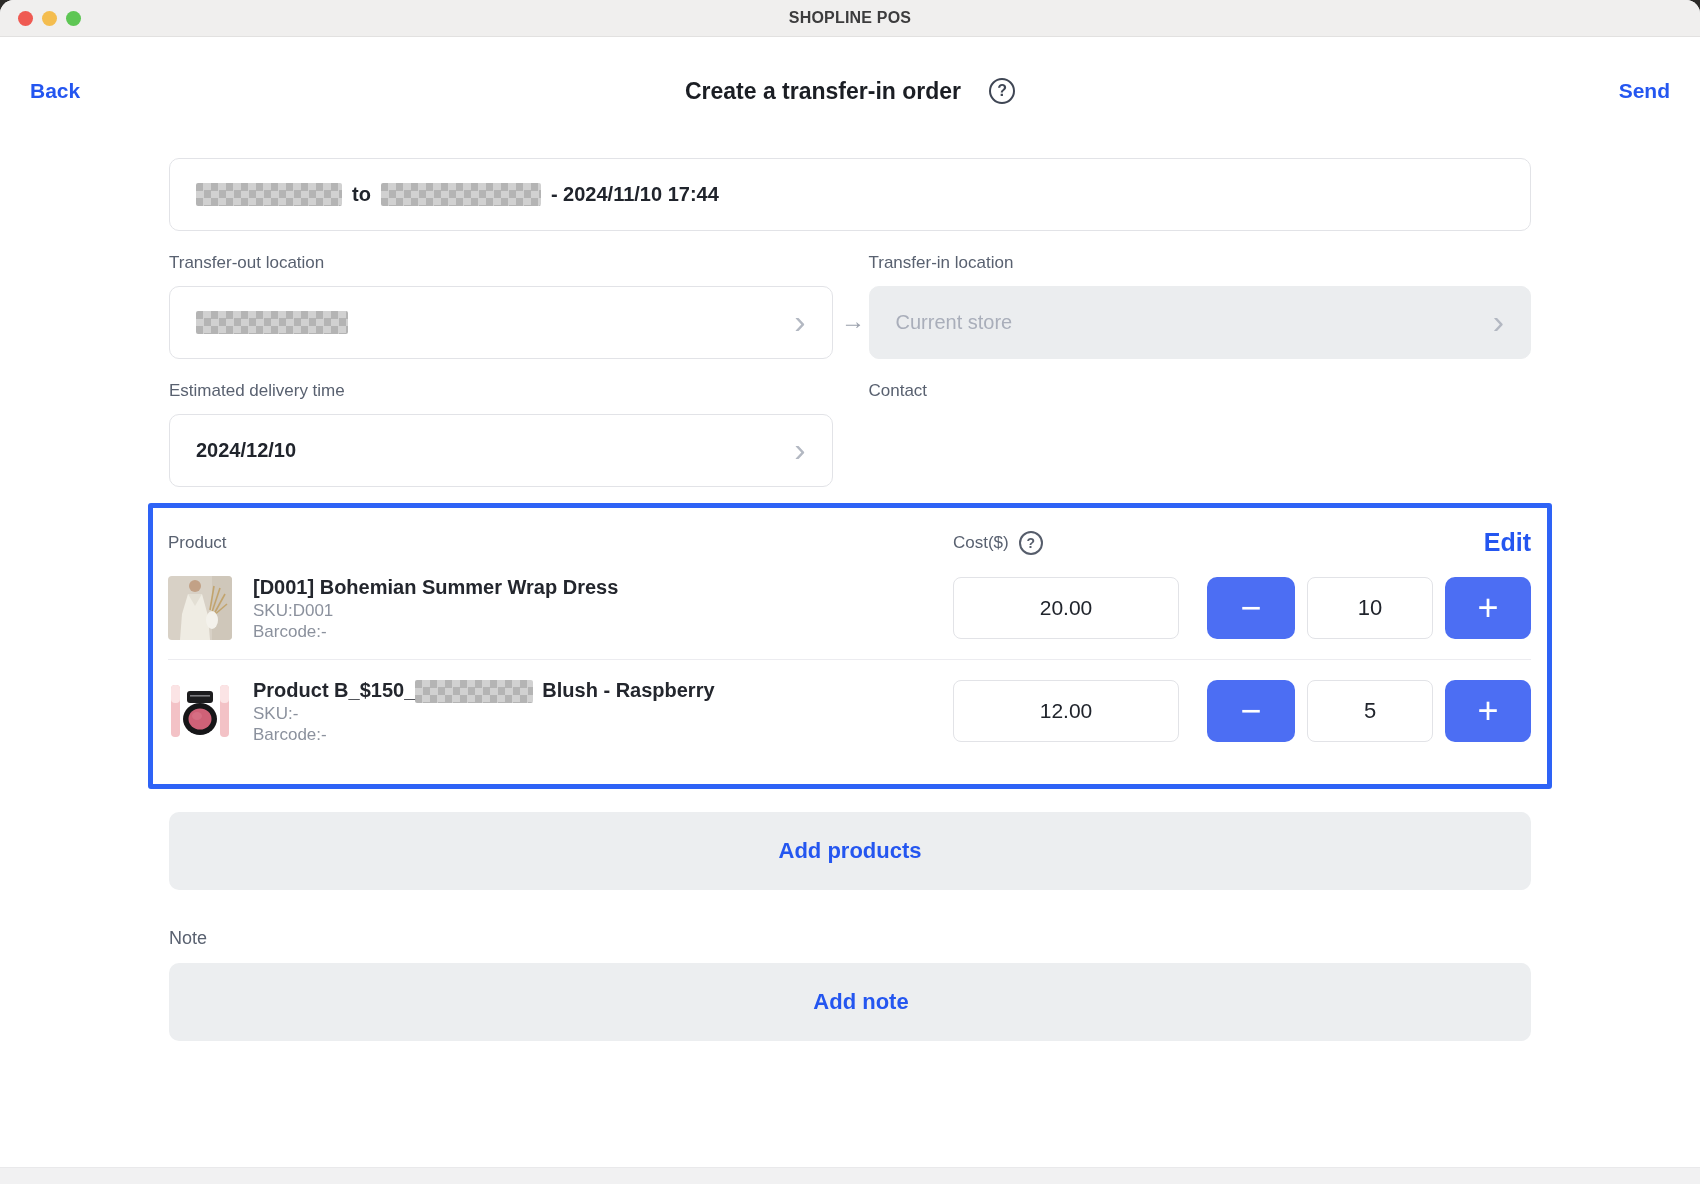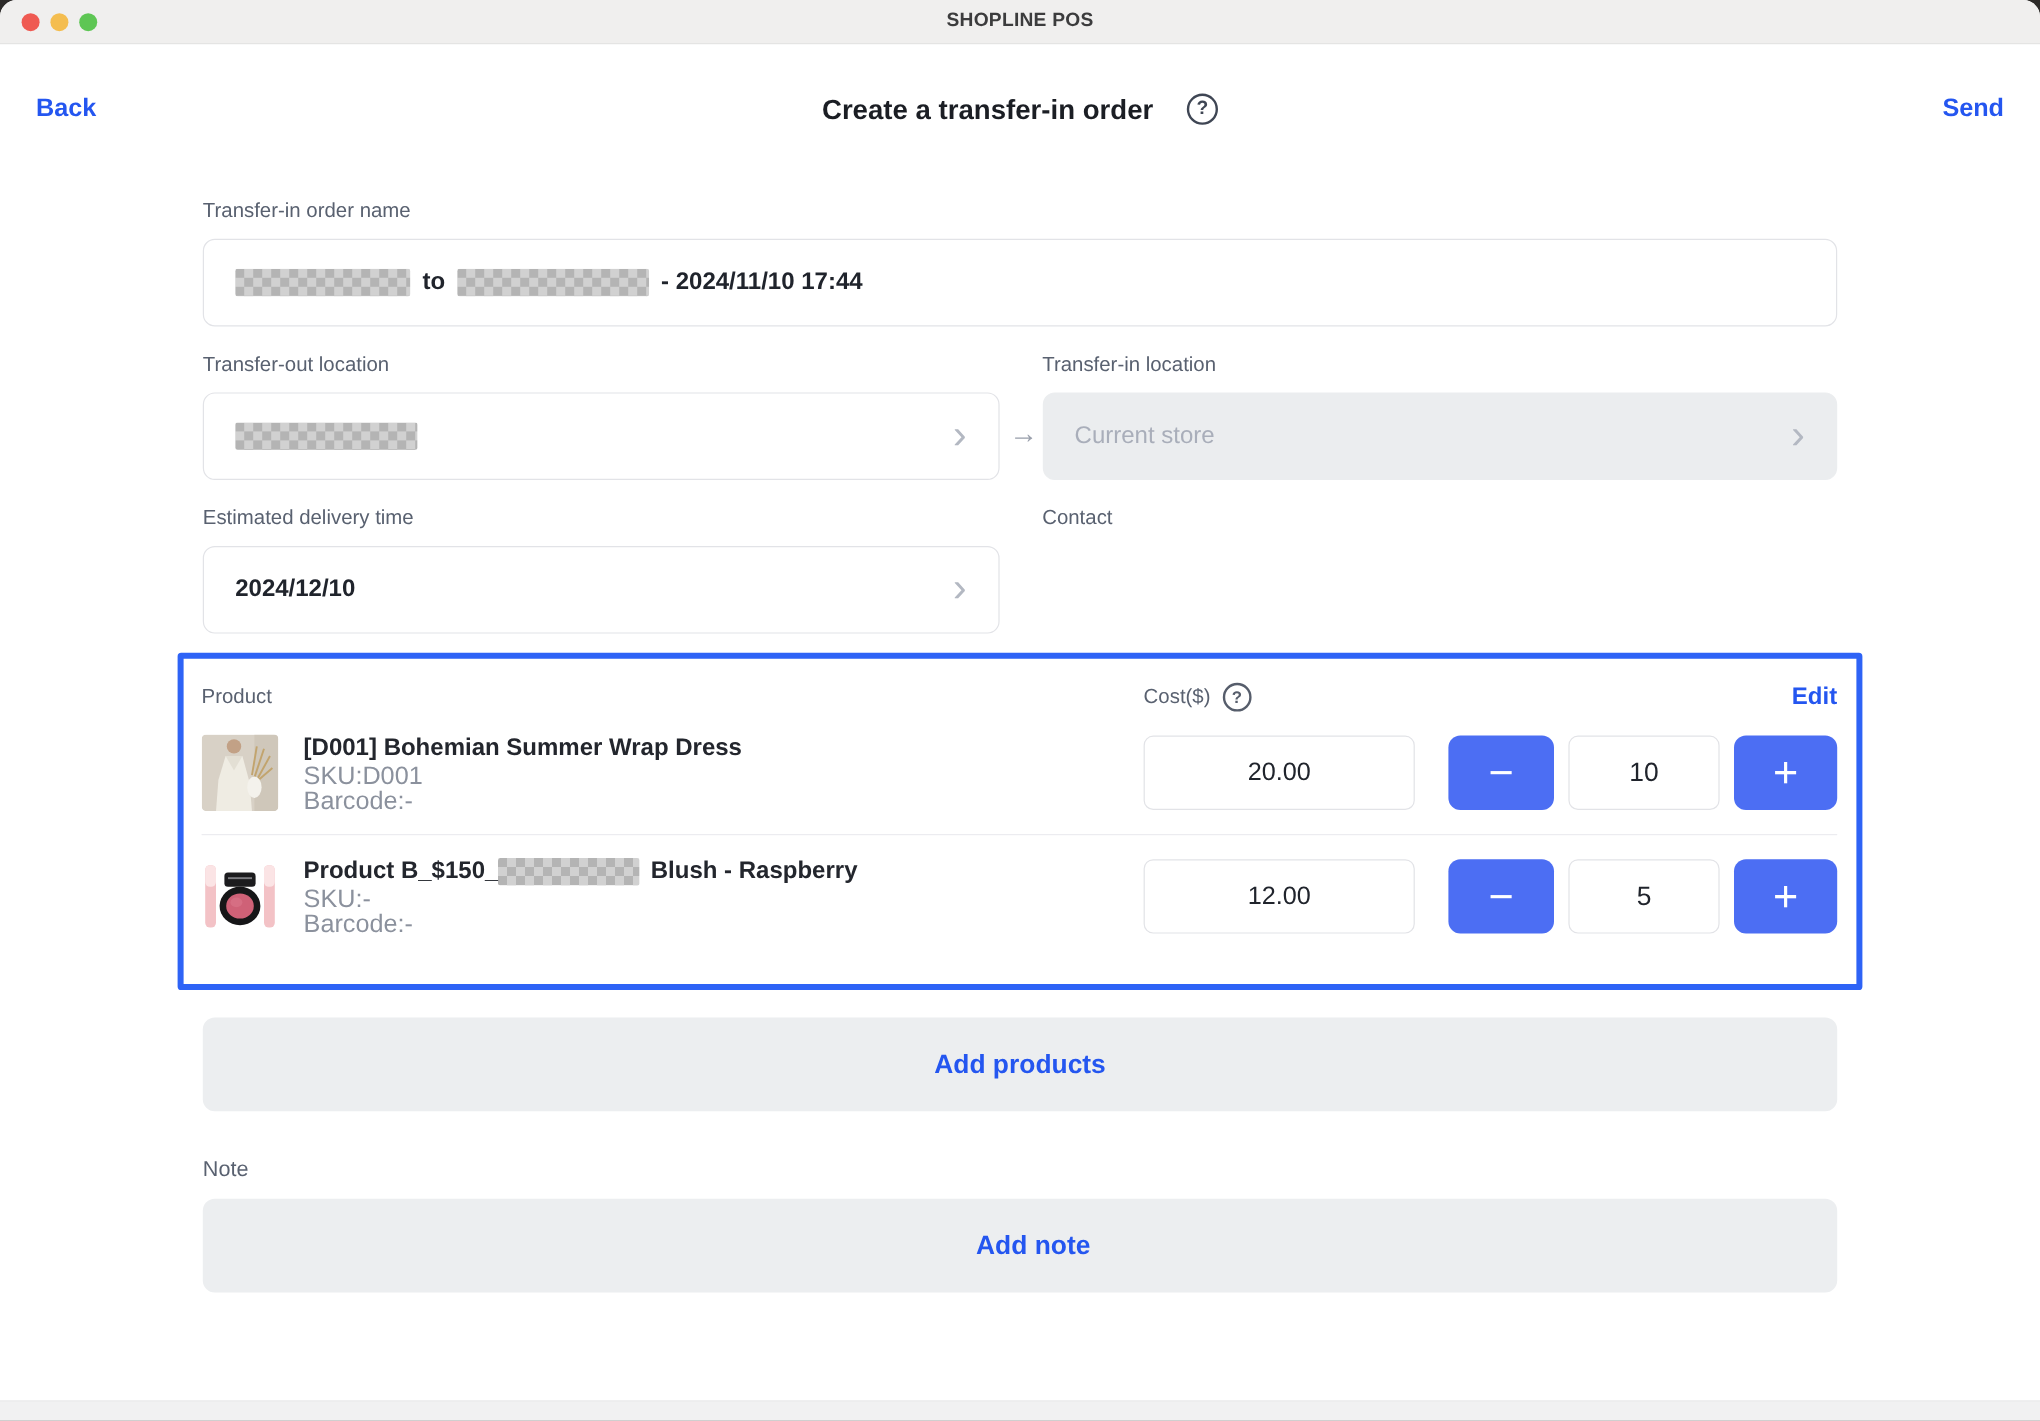--- a/index.html
+++ b/index.html
@@ -79,29 +79,29 @@
   }
   .ps-header { display:flex; align-items:center; }
   .ps-header .field-label { flex:1; }
   .controls-col { width:578px; display:flex; align-items:center; }
   .cost-head { display:flex; align-items:center; gap:10px; font-size:17px; color:#596170; }
   .cost-help {
     display:inline-flex; align-items:center; justify-content:center;
     width:24px; height:24px; border-radius:50%;
     border:2px solid #565d6b; color:#565d6b; font-size:14px; font-weight:600;
   }
-  .edit-link { margin-left:auto; font-size:20px; font-weight:600; color:#2456f0; cursor:pointer; }
+  .edit-link { margin-left:auto; font-size:25px; font-weight:600; color:#2456f0; cursor:pointer; }
 
   .product-row { display:flex; align-items:center; padding:17px 0; }
   .product-row + .product-row { border-top:1px solid #ececf0; }
   .prod-left { flex:1; display:flex; align-items:center; min-width:0; }
   .prod-thumb { width:64px; height:64px; border-radius:4px; overflow:hidden; flex:none; }
   .prod-info { margin-left:21px; }
   .prod-name { font-size:20px; font-weight:700; color:#23262d; line-height:26px; }
-  .prod-sub { font-size:21px; color:#8b919d; line-height:21px; }
+  .prod-sub { font-size:17px; color:#8b919d; line-height:21px; }
 
   .cost-input {
     width:226px; height:62px; border:1px solid #e2e3e7; border-radius:8px;
     display:flex; align-items:center; justify-content:center;
     font-size:21px; color:#20242c; background:#fff;
   }
   .qty-btn {
     width:88px; height:62px; border:none; border-radius:10px;
     background:#4c6ef3; color:#fff; cursor:pointer;
     display:flex; align-items:center; justify-content:center;
@@ -151,21 +151,20 @@
     <span class="nav-link nav-back">Back</span>
     <div class="nav-title">
       <span>Create a transfer-in order</span>
       <span class="help-circle">?</span>
     </div>
     <span class="nav-link nav-send">Send</span>
   </div>
 
   <div class="content">
 
-    <div class="field-label mt-label1">Transfer-in order name</div>
     <div class="field-box gap-label-field">
       <span class="redacted" style="width:146px;"></span>
       <span style="margin:0 10px; font-weight:600;">to</span>
       <span class="redacted" style="width:160px;"></span>
       <span style="margin-left:10px; font-weight:600;">- 2024/11/10 17:44</span>
     </div>
 
     <div class="two-col">
       <div class="col-left">
         <div class="field-label">Transfer-out location</div>

